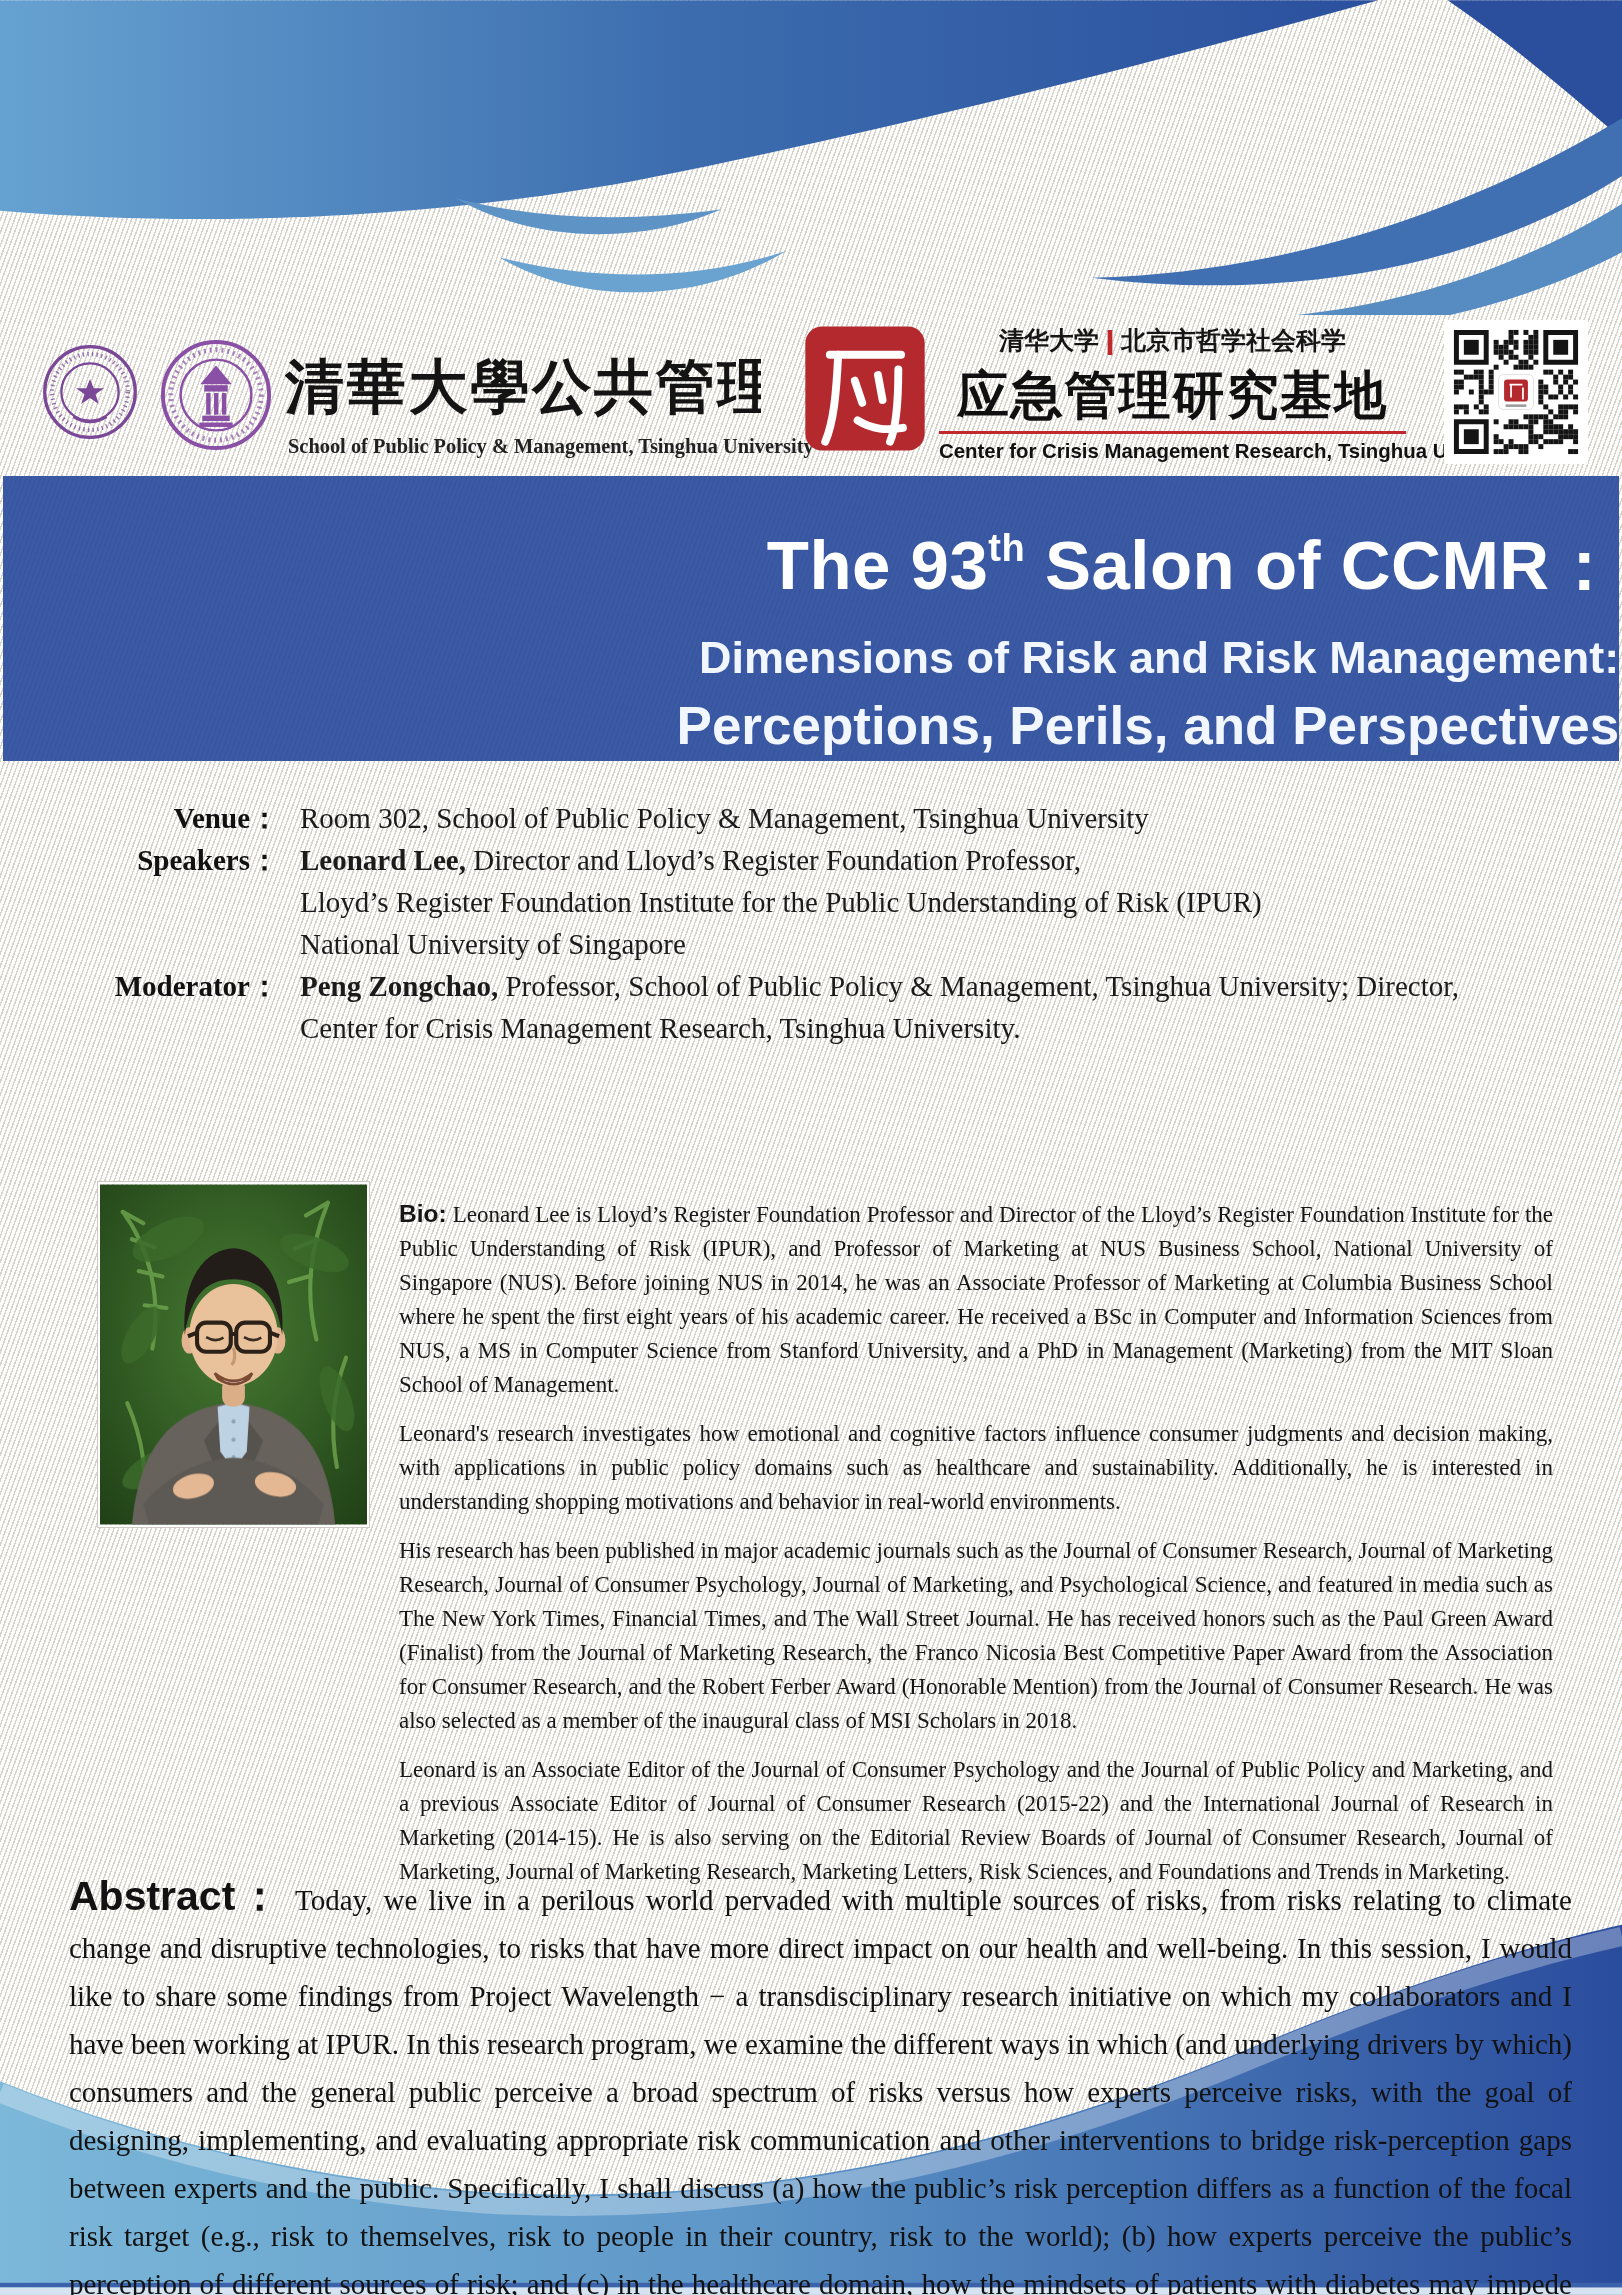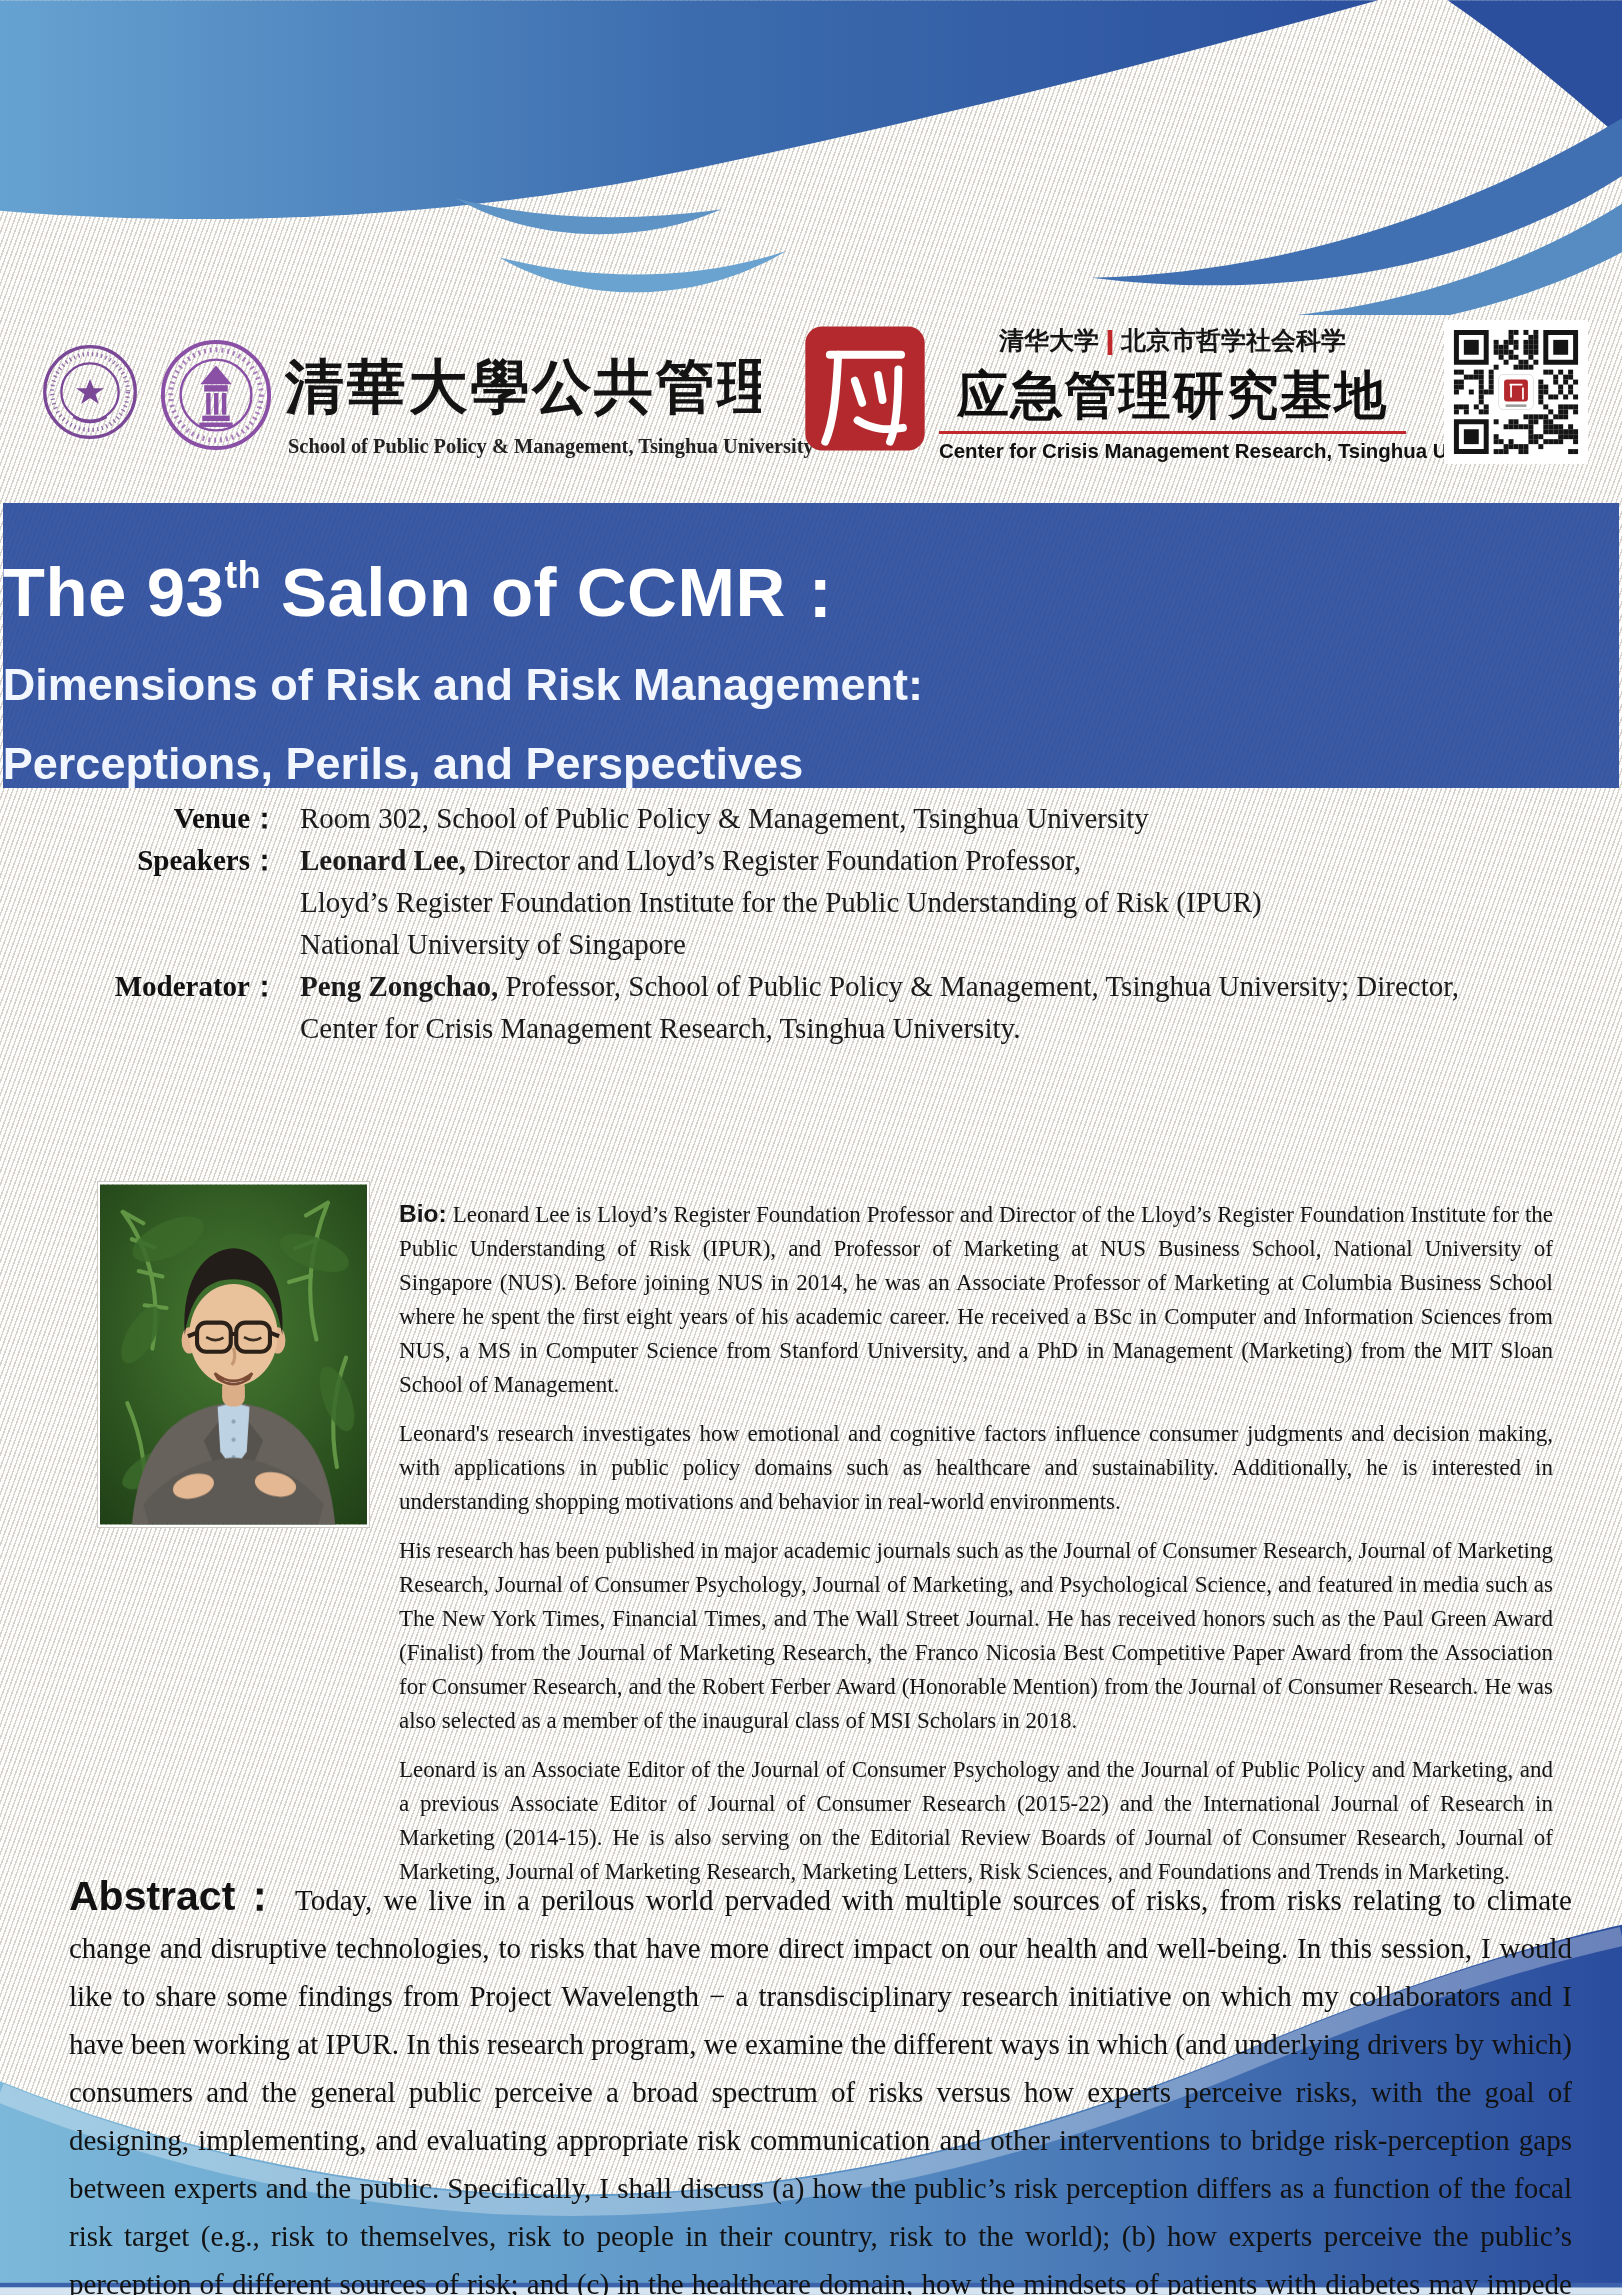--- a/index.html
+++ b/index.html
@@ -48,31 +48,31 @@
   .ccmr-english {
     margin-top:5.6px; text-align:center;
     font-family:"Liberation Sans","DejaVu Sans",sans-serif; font-weight:700;
     font-size:20.4px; color:#111; white-space:nowrap;
   }
   #qr-code { left:1444px; top:1.9px; }
   #qr-code svg rect.mod { fill:#151515; }
 
   
   #banner {
-    left:2.8px; right:2.8px; top:503px; height:285px; z-index:2;
+    left:2.8px; right:2.8px; top:476px; height:285px; z-index:2;
     background:
       repeating-linear-gradient(110deg, rgba(0,0,0,0.055) 0 1.4px, rgba(0,0,0,0) 1.4px 4.4px),
       #3b5aa6;
-    color:#ffffff; text-align:left;
+    color:#ffffff; text-align:right;
     font-family:"Liberation Sans","DejaVu Sans",sans-serif;
   }
   .banner-title { padding-top:27px; font-size:69px; font-weight:700; line-height:90px; letter-spacing:0.5px; }
   .banner-title sup { font-size:38px; vertical-align:28px; }
   .banner-sub1 { margin-top:16px; font-size:45px; font-weight:700; line-height:62px; color:#f2f6ff; }
-  .banner-sub2 { margin-top:17px;  font-size:45px; font-weight:700; line-height:62px; color:#f2f6ff; }
+  .banner-sub2 { margin-top:6px;  font-size:53px; font-weight:700; line-height:62px; color:#f2f6ff; }
 
   
   #details { left:69px; top:797px; width:1499px; z-index:3; }
   .d-row { display:flex; line-height:42px; font-size:29px; }
   .d-label { width:210px; flex:none; text-align:right; font-weight:700; color:#111; }
   .d-val { padding-left:21px; white-space:nowrap; }
   .d-val b { font-weight:700; }
 
   
   #bio { left:69px; top:1182px; width:1499px; z-index:3; display:flex; }

